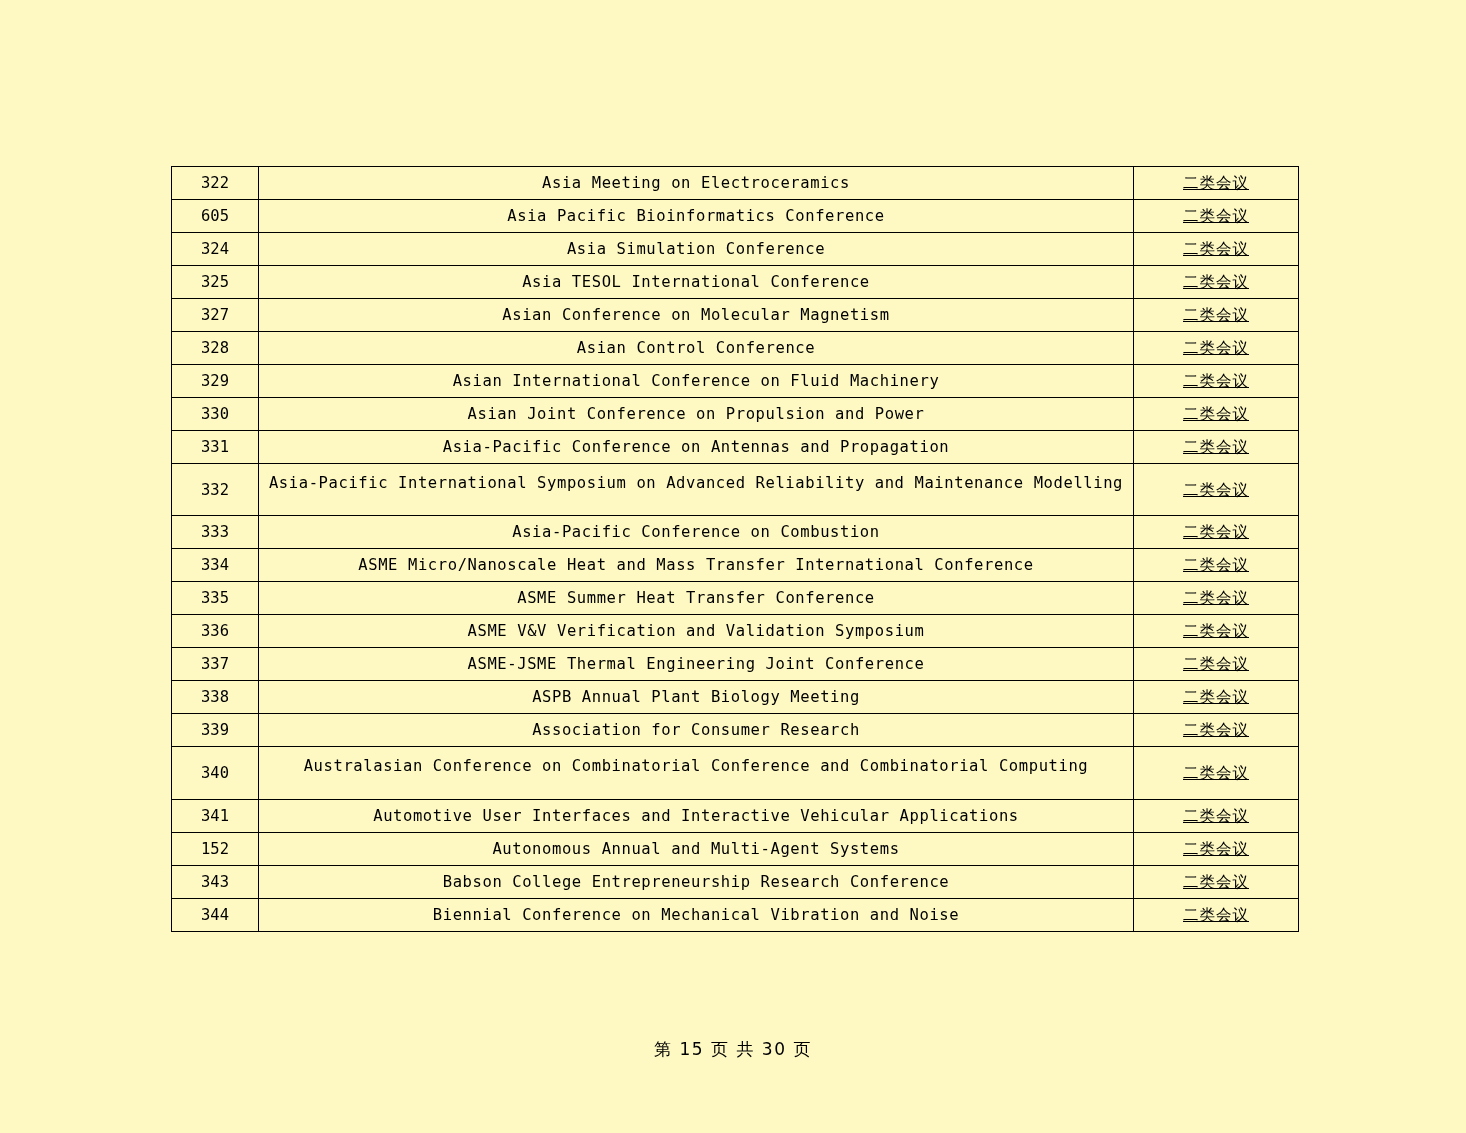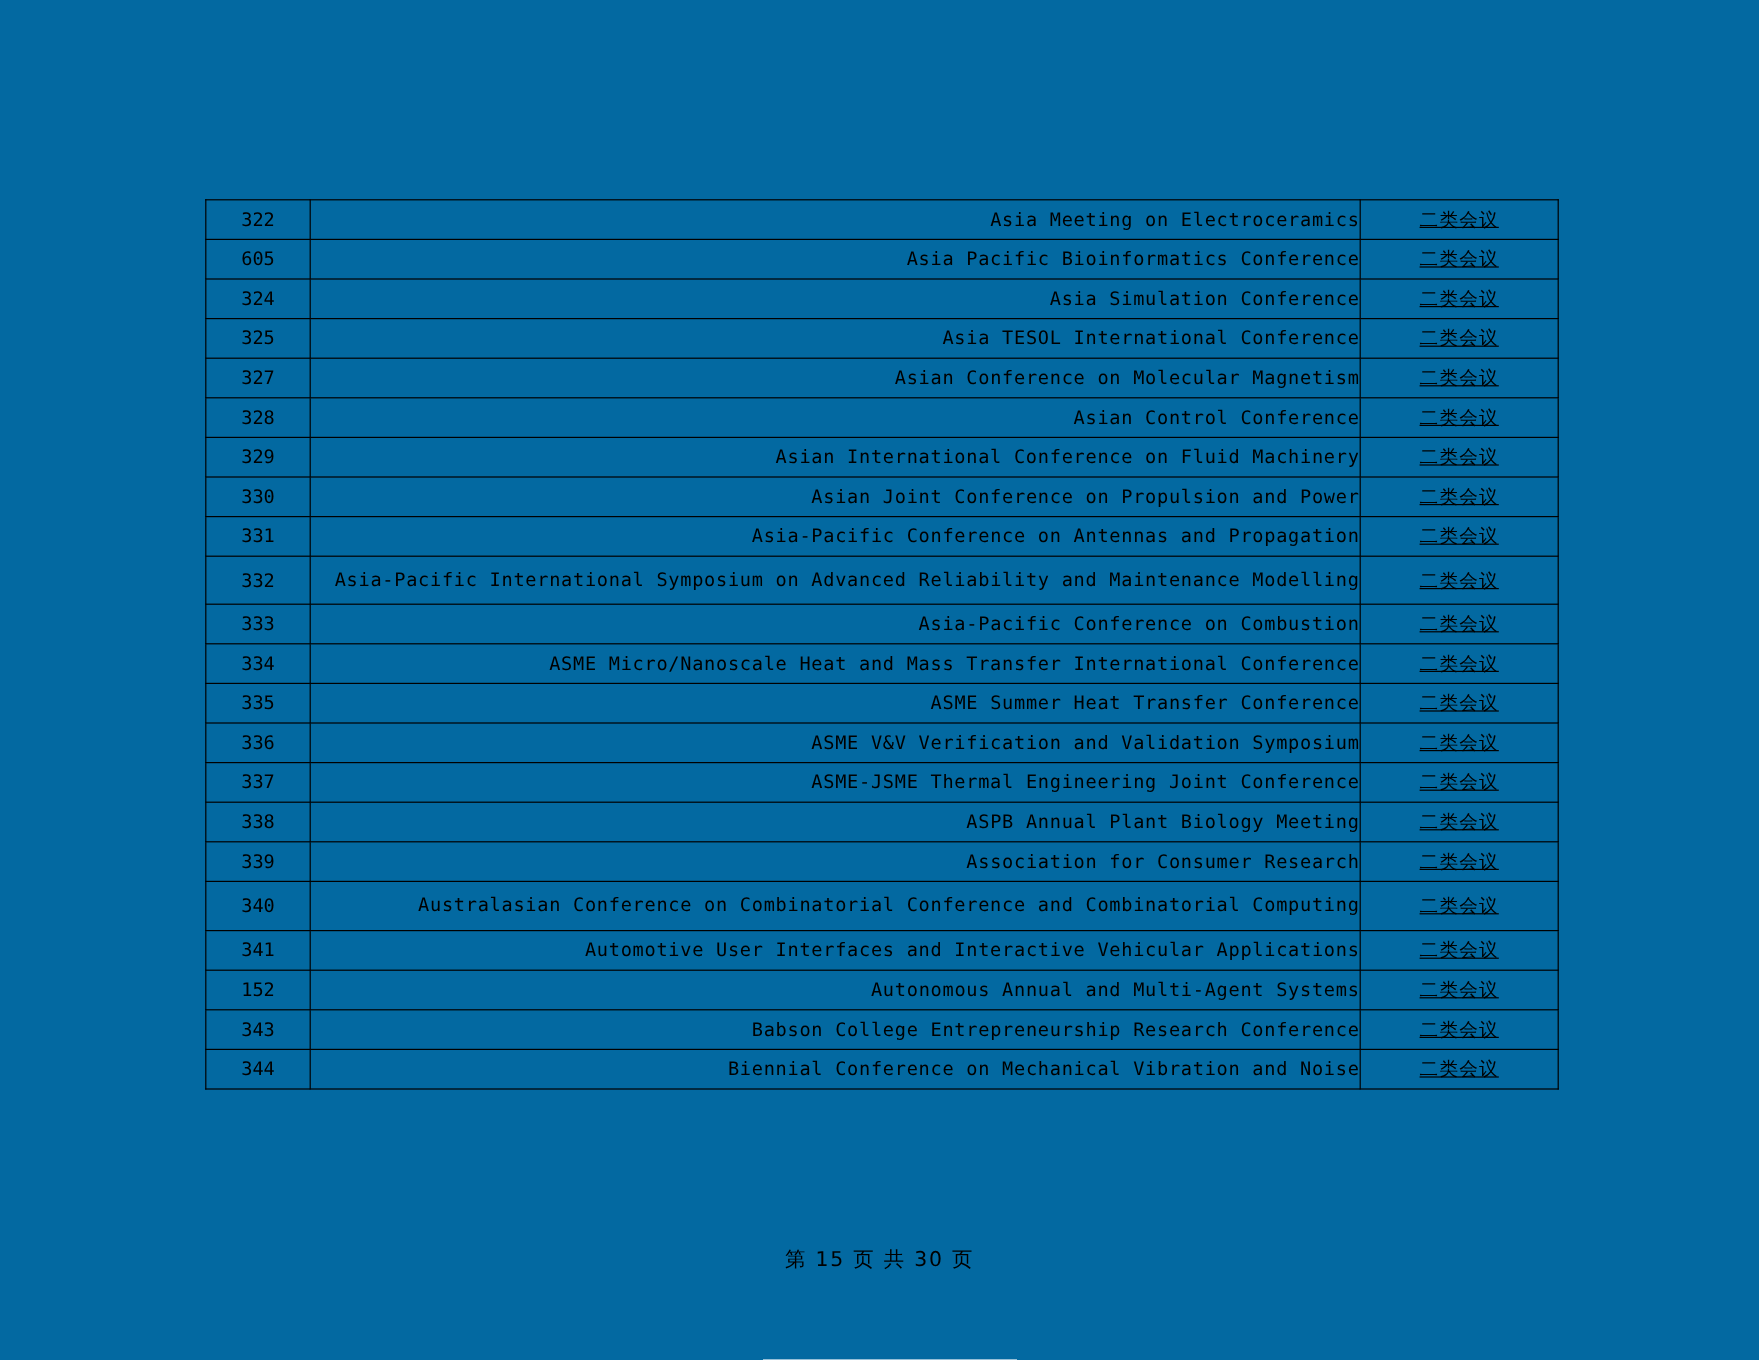--- a/index.html
+++ b/index.html
@@ -13,21 +13,21 @@
     font-family: "Liberation Serif", serif;
     color: #000000;
     position: relative;
   }
   .page {
     position: absolute;
     left: 0;
     top: 0;
     width: 1466px;
     height: 1133px;
-    background: #0369a1;
+    background: #fef9c3;
   }
   .table-wrap {
     position: absolute;
     left: 171px;
     top: 166px;
     width: 1126px;
   }
   table.conf-table {
     border-collapse: collapse;
     width: 1126px;
@@ -42,35 +42,35 @@
     vertical-align: middle;
   }
   td.col-num {
     width: 86px;
     text-align: center;
     font-family: "Liberation Serif", serif;
     font-size: 17px;
   }
   td.col-name {
     width: 874px;
-    text-align: right;
+    text-align: center;
     padding-left: 10px;
     letter-spacing: 0.6px;
   }
   td.col-type {
     width: 164px;
     text-align: center;
     font-family: "DejaVu Sans", sans-serif;
     font-size: 16px;
     letter-spacing: 1px;
     text-decoration: underline;
   }
   tr.two-line td.col-name {
     padding-top: 6px;
-    padding-bottom: 6px;
+    padding-bottom: 18px;
     line-height: 1.75;
   }
   .footer {
     position: absolute;
     left: 0;
     top: 1038px;
     width: 1466px;
     text-align: center;
     font-family: "DejaVu Sans", sans-serif;
     font-size: 17px;

